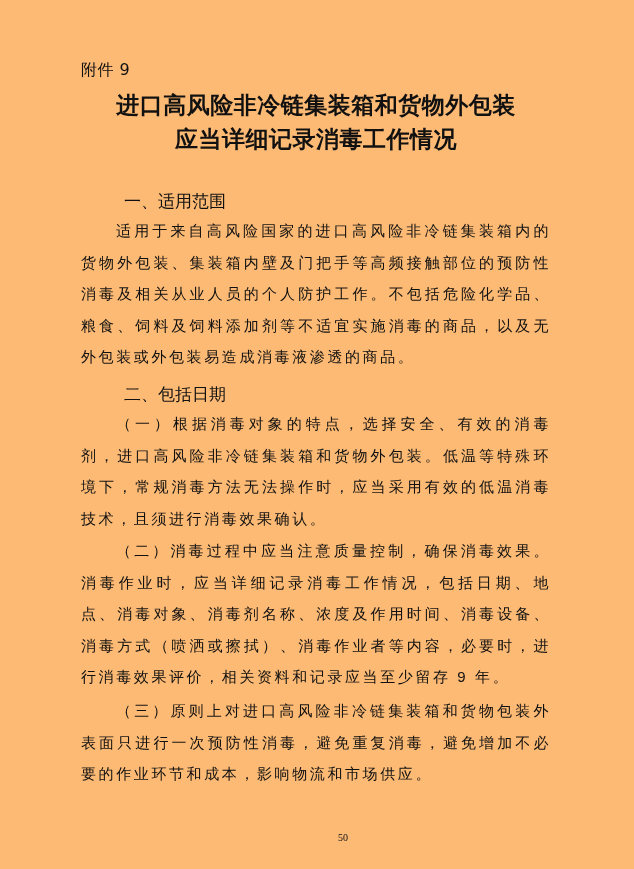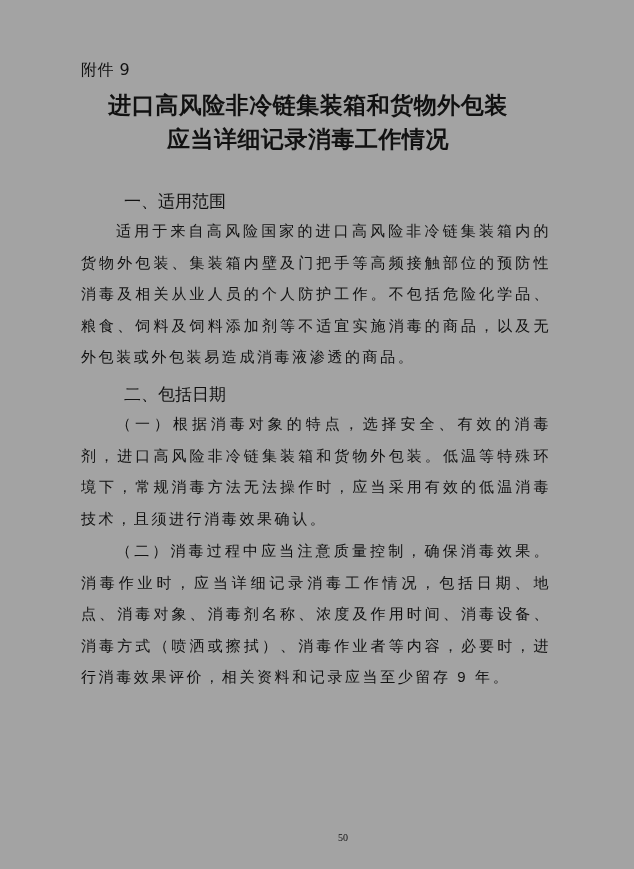--- a/index.html
+++ b/index.html
@@ -1,34 +1,35 @@
 <!DOCTYPE html>
 <html><head>
   <meta charset="utf-8">
   <style>
     html, body { margin: 0; padding: 0; background: #ffffff; }
     body { width: 634px; height: 869px; position: relative; overflow: hidden; color: #111; }
-    .page { position: absolute; left: 0; top: 0; width: 634px; height: 869px; background: #a3a3a3; }
+    .page { position: absolute; left: 0; top: 0; width: 634px; height: 869px; background: #fdba74; }
     .attach { position: absolute; left: 81px; top: 60px; font-family: "DejaVu Sans", sans-serif; font-size: 16px; letter-spacing: 0.5px; }
-    .title { position: absolute; left: 4px; width: 608px; text-align: center; font-family: "DejaVu Sans", sans-serif; font-weight: bold; font-size: 23px; letter-spacing: 0.5px; }
+    .title { position: absolute; left: 12px; width: 608px; text-align: center; font-family: "DejaVu Sans", sans-serif; font-weight: bold; font-size: 23px; letter-spacing: 0.5px; }
     .t1 { top: 90px; }
     .t2 { top: 124px; }
     .h { position: absolute; left: 124px; font-family: "DejaVu Sans", sans-serif; font-weight: normal; font-size: 17px; }
     .p { position: absolute; left: 81px; width: 470px; font-family: Liberation Sans, sans-serif; font-size: 15px; line-height: 31.6px; text-align: justify; letter-spacing: 2.6px; text-indent: 35px; }
     .pageno { position: absolute; left: 0; width: 634px; top: 832px; text-align: center; font-family: "Liberation Serif", serif; font-size: 10px; margin-left: 26px; }
   </style>
 </head>
 <body>
 
 <div class="page">
   <div class="attach">附件 9</div>
   <div class="title t1">进口高风险非冷链集装箱和货物外包装</div>
   <div class="title t2">应当详细记录消毒工作情况</div>
 
   <div class="h" style="top:190px;">一、适用范围</div>
   <div class="p" style="top:215px;">适用于来自高风险国家的进口高风险非冷链集装箱内的货物外包装、集装箱内壁及门把手等高频接触部位的预防性消毒及相关从业人员的个人防护工作。不包括危险化学品、粮食、饲料及饲料添加剂等不适宜实施消毒的商品，以及无外包装或外包装易造成消毒液渗透的商品。</div>
 
   <div class="h" style="top:383px;">二、包括日期</div>
   <div class="p" style="top:408px;">（一）根据消毒对象的特点，选择安全、有效的消毒剂，进口高风险非冷链集装箱和货物外包装。低温等特殊环境下，常规消毒方法无法操作时，应当采用有效的低温消毒技术，且须进行消毒效果确认。</div>
   <div class="p" style="top:535px;">（二）消毒过程中应当注意质量控制，确保消毒效果。消毒作业时，应当详细记录消毒工作情况，包括日期、地点、消毒对象、消毒剂名称、浓度及作用时间、消毒设备、消毒方式（喷洒或擦拭）、消毒作业者等内容，必要时，进行消毒效果评价，相关资料和记录应当至少留存 9 年。</div>
+  <div class="p" style="top:695px;">（三）原则上对进口高风险非冷链集装箱和货物包装外表面只进行一次预防性消毒，避免重复消毒，避免增加不必要的作业环节和成本，影响物流和市场供应。</div>
 
   <div class="pageno">50</div>
 </div>
 
 </body></html>

